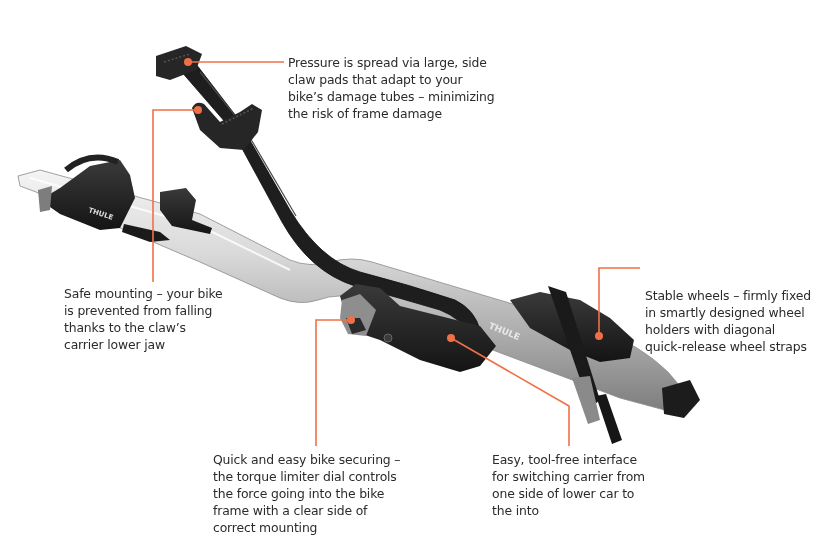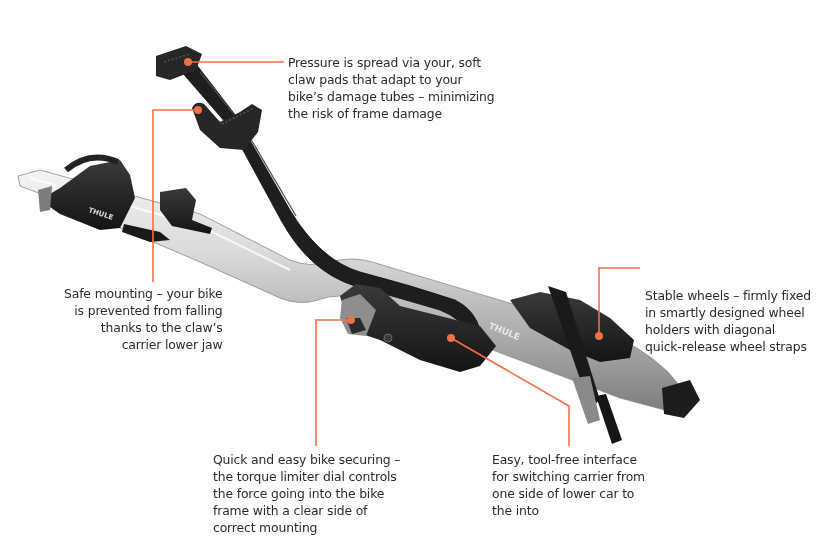--- a/index.html
+++ b/index.html
@@ -92,27 +92,27 @@
     <g fill="#ef7047">
       <circle cx="188" cy="62" r="4"></circle>
       <circle cx="198" cy="110" r="4"></circle>
       <circle cx="599" cy="336" r="4"></circle>
       <circle cx="351" cy="320" r="4"></circle>
       <circle cx="451" cy="338" r="4"></circle>
     </g>
   </svg>
 
   <div class="callout-text" style="left:288px; top:54px;">
-    <span>Pressure is spread via your, soft</span>
+    <span>Pressure is spread via large, side</span>
     <span>claw pads that adapt to your</span>
     <span>bike’s damage tubes – minimizing</span>
     <span>the risk of frame damage</span>
   </div>
 
-  <div class="callout-text" style="left:64px; top:285px;text-align:right;">
+  <div class="callout-text" style="left:64px; top:285px;">
     <span>Safe mounting – your bike</span>
     <span>is prevented from falling</span>
     <span>thanks to the claw’s</span>
     <span>carrier lower jaw</span>
   </div>
 
   <div class="callout-text" style="left:645px; top:259px;margin-top:28px;">
     <span>Stable wheels – firmly fixed</span>
     <span>in smartly designed wheel</span>
     <span>holders with diagonal</span>

